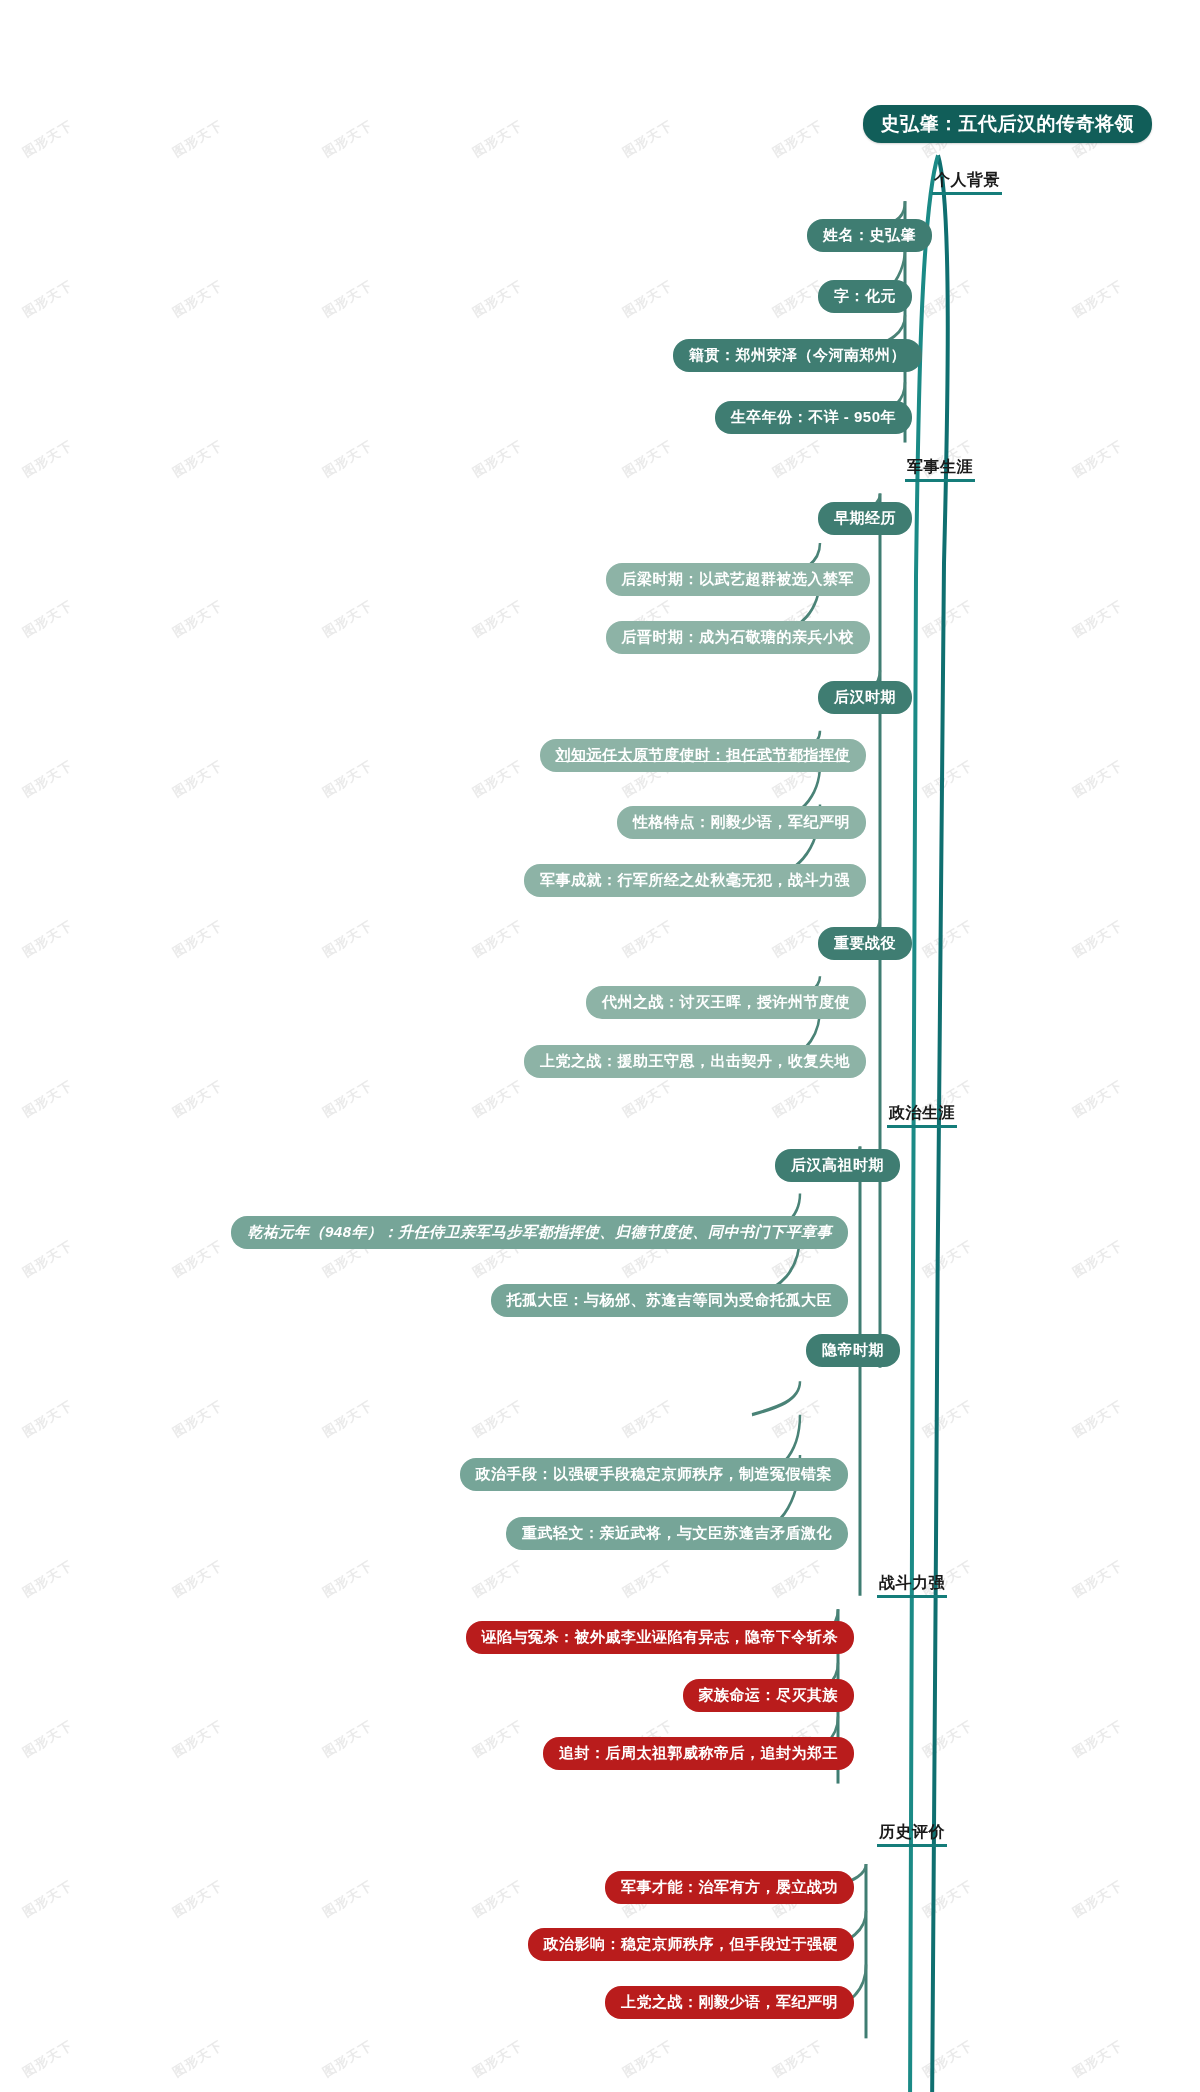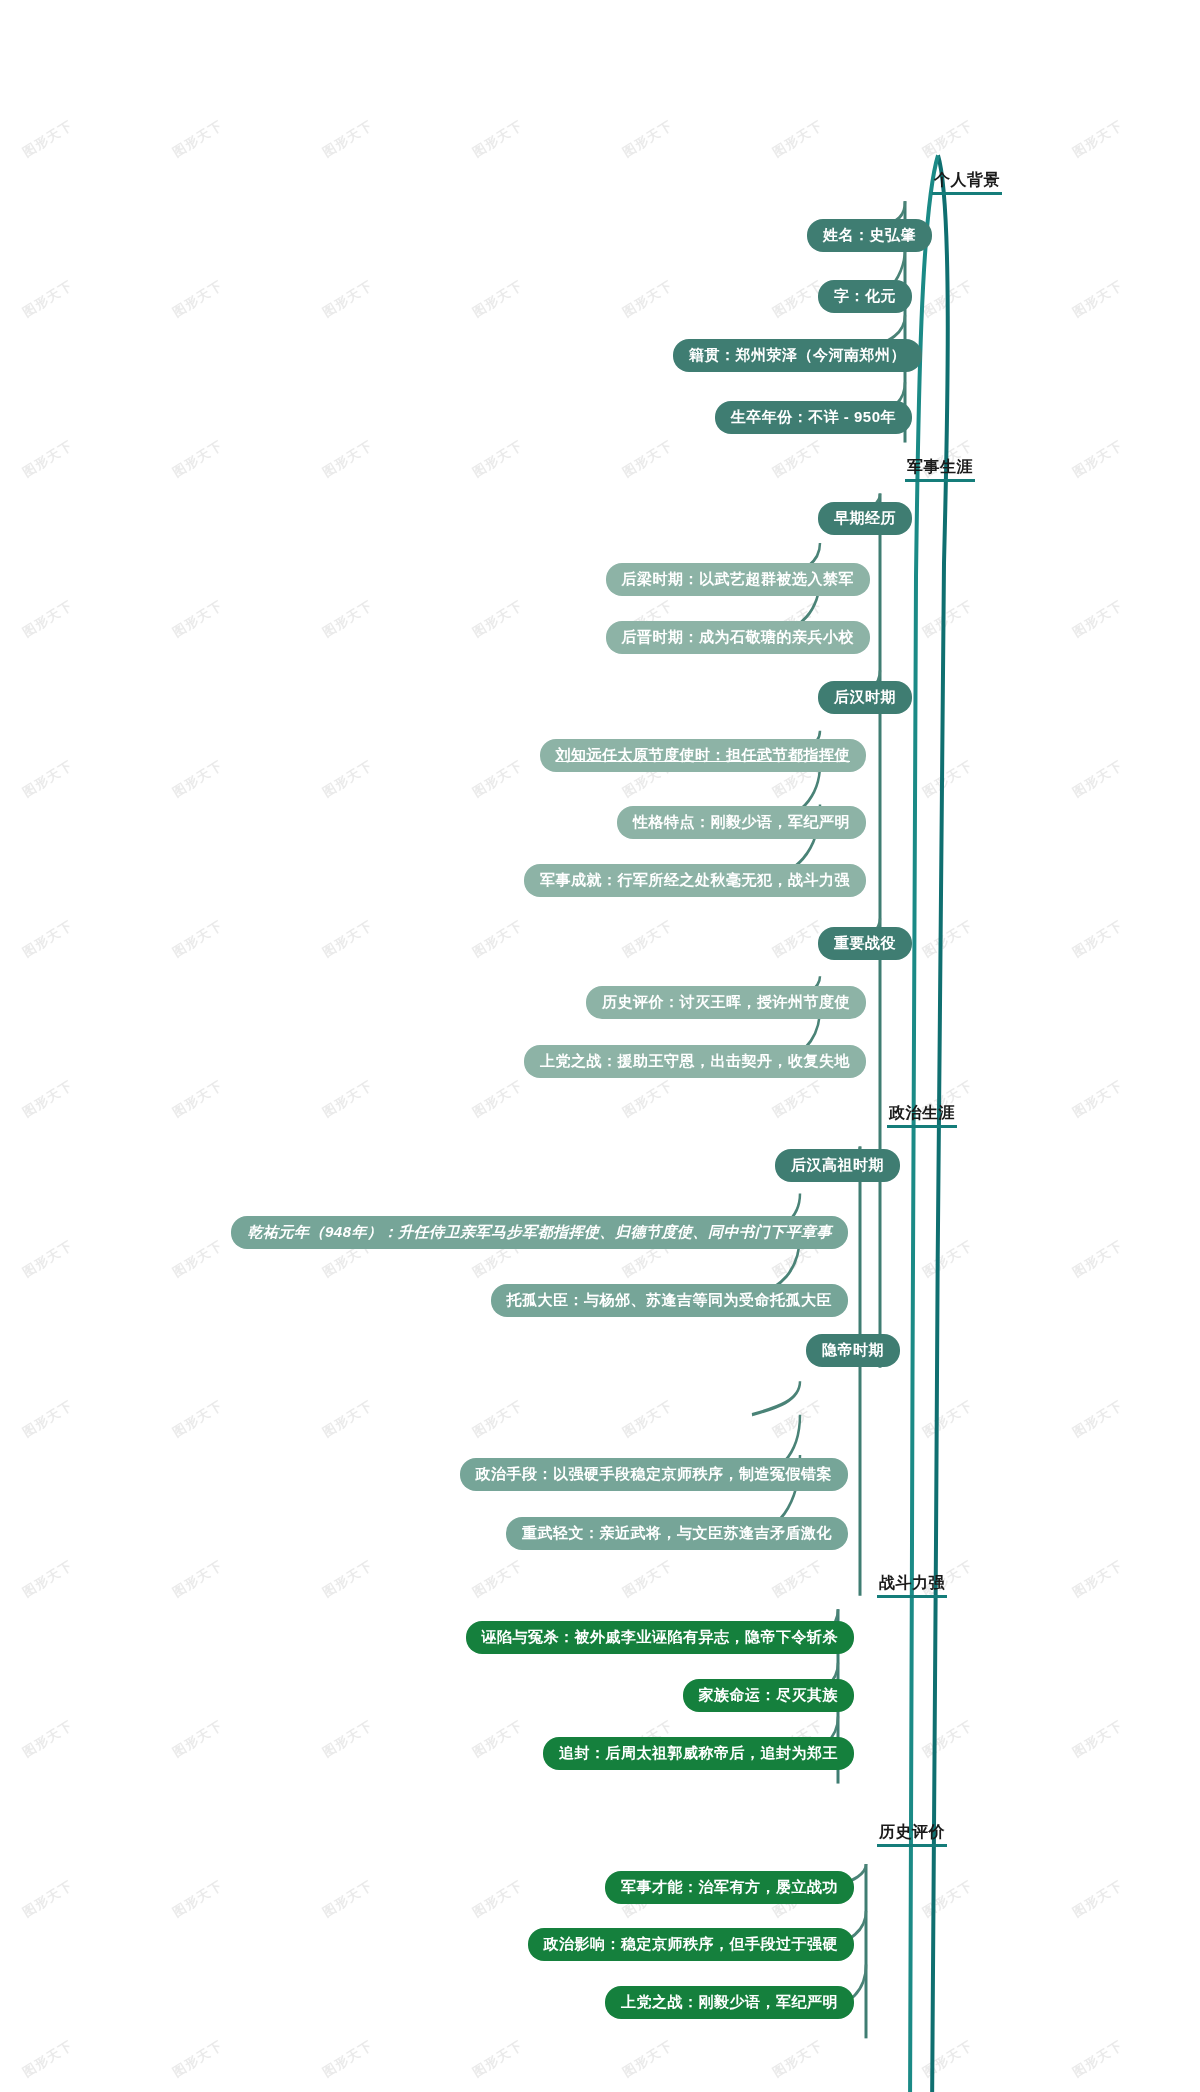--- a/index.html
+++ b/index.html
@@ -62,21 +62,21 @@
     font-size:15px;font-weight:700;
     padding:0 16px;height:33px;
   }
   .n-l3b{
     background:#76a598;
     border-radius:16px;
     font-size:15px;font-weight:700;
     padding:0 16px;height:33px;
   }
   .n-l2c{
-    background:#15803d;
+    background:#b91c1c;
     border-radius:16px;
     font-size:15px;font-weight:700;
     padding:12px 16px;height:33px;
   }
 </style>
 </head>
 <body>
 
 <div id="canvas">
 
@@ -238,20 +238,23 @@
       <path d="M 838,1280 C 838,1300 815,1306 798,1312"></path>
     </g>
 
     <g fill="none" stroke="#4a8377" stroke-width="2.5">
       <path d="M 866,1390 C 866,1400 845,1404 828,1410"></path>
       <path d="M 866,1425 C 866,1442 845,1448 828,1454"></path>
       <path d="M 866,1465 C 866,1488 845,1494 828,1500"></path>
     </g>
   </svg>
 
+  <div class="node n-root" style="right: 48px; top: 104.6px;">
+    <span>史弘肇：五代后汉的传奇将领</span>
+  </div>
 
   <div class="node n-branch" style="right: 198px; top: 168.969px;">
     <span>个人背景</span>
   </div>
 
   <div class="node n-l2" style="right: 268px; top: 218.587px;">
     <span>姓名：史弘肇</span>
   </div>
   <div class="node n-l2" style="right: 288px; top: 280.274px;">
     <span>字：化元</span>
@@ -287,21 +290,21 @@
     <span>性格特点：刚毅少语，军纪严明</span>
   </div>
   <div class="node n-l3" style="right: 334px; top: 863.621px;">
     <span>军事成就：行军所经之处秋毫无犯，战斗力强</span>
   </div>
 
   <div class="node n-l2" style="right: 288px; top: 926.649px;">
     <span>重要战役</span>
   </div>
   <div class="node n-l3" style="right: 334px; top: 985.654px;">
-    <span>历史评价：讨灭王晖，授许州节度使</span>
+    <span>代州之战：讨灭王晖，授许州节度使</span>
   </div>
   <div class="node n-l3" style="right: 334px; top: 1044.66px;">
     <span>上党之战：援助王守恩，出击契丹，收复失地</span>
   </div>
 
   <div class="node n-branch" style="right: 243px; top: 1102.32px;">
     <span>政治生涯</span>
   </div>
 
   <div class="node n-l2" style="right: 300px; top: 1149.26px;">

